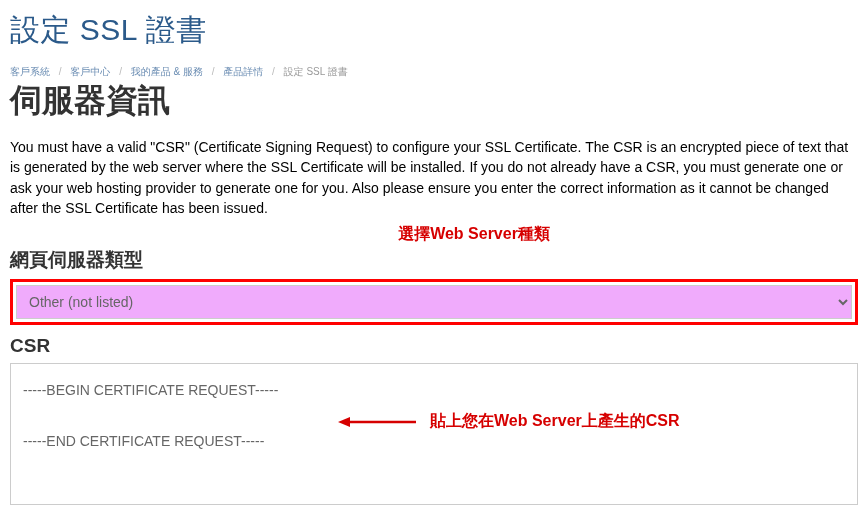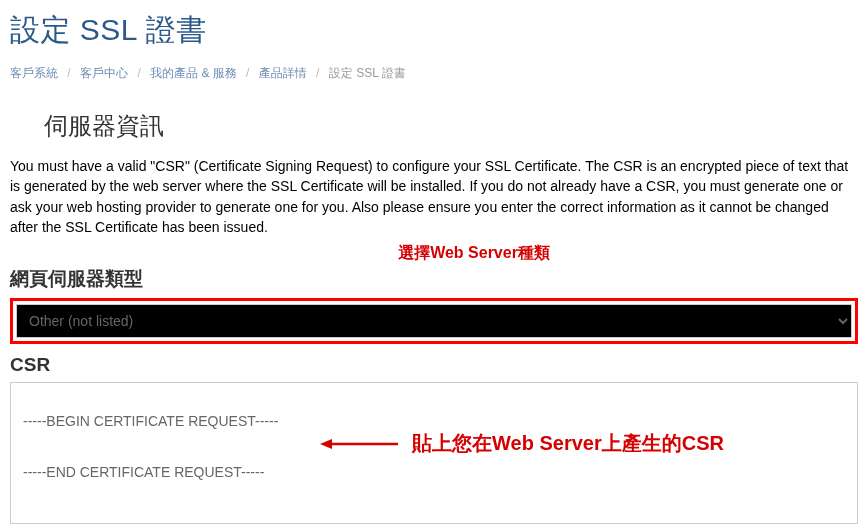--- a/index.html
+++ b/index.html
@@ -11,33 +11,31 @@
       padding: 10px;
     }
     .page-title {
       font-size: 30px;
       font-weight: 300;
       color: #2b5a8a;
       margin-bottom: 14px;
       letter-spacing: 0.5px;
     }
     .breadcrumb {
-      font-size: 12px;
+      font-size: 10px;
       color: #888;
-      margin-bottom: 28px;
     }
     .breadcrumb .crumb-link { color: #6b8db3; }
     .breadcrumb .sep { color: #bbb; margin: 0 6px; }
     .breadcrumb .current { color: #999; }
     .section-title {
-      font-size: 24px;
-      font-weight: 400;
+      font-size: 32px;
+      font-weight: 700;
       color: #333;
       margin-bottom: 14px;
-      margin-left: 34px;
     }
     .description {
       font-size: 14px;
       color: #000000;
       line-height: 1.45;
       margin-bottom: 6px;
     }
     .annotation-red-top {
       color: #d60000;
       font-weight: bold;
@@ -58,44 +56,44 @@
       padding: 3px;
       margin-bottom: 10px;
     }
     select.server-type {
       width: 100%;
       height: 34px;
       padding: 4px 8px;
       font-size: 14px;
       color: #666;
       border: 1px solid #ccc;
-      background: #000000;
+      background: #f0abfc;
     }
     .csr-box {
       position: relative;
       width: 100%;
     }
     textarea.csr-text {
       width: 100%;
       height: 142px;
-      padding: 26px 12px;
+      padding: 14px 12px;
       font-size: 14px;
       font-family: inherit;
       color: #666;
       border: 1px solid #ccc;
       resize: none;
       line-height: 1.8;
     }
     .annotation-overlay {
       position: absolute;
       top: 48px;
-      left: 310px;
+      left: 328px;
       display: flex;
       align-items: center;
-      font-size: 20px;
+      font-size: 16px;
       color: #d60000;
       font-weight: bold;
       pointer-events: none;
     }
     .arrow {
       width: 78px;
       height: 14px;
       margin-right: 14px;
       flex-shrink: 0;
     }

